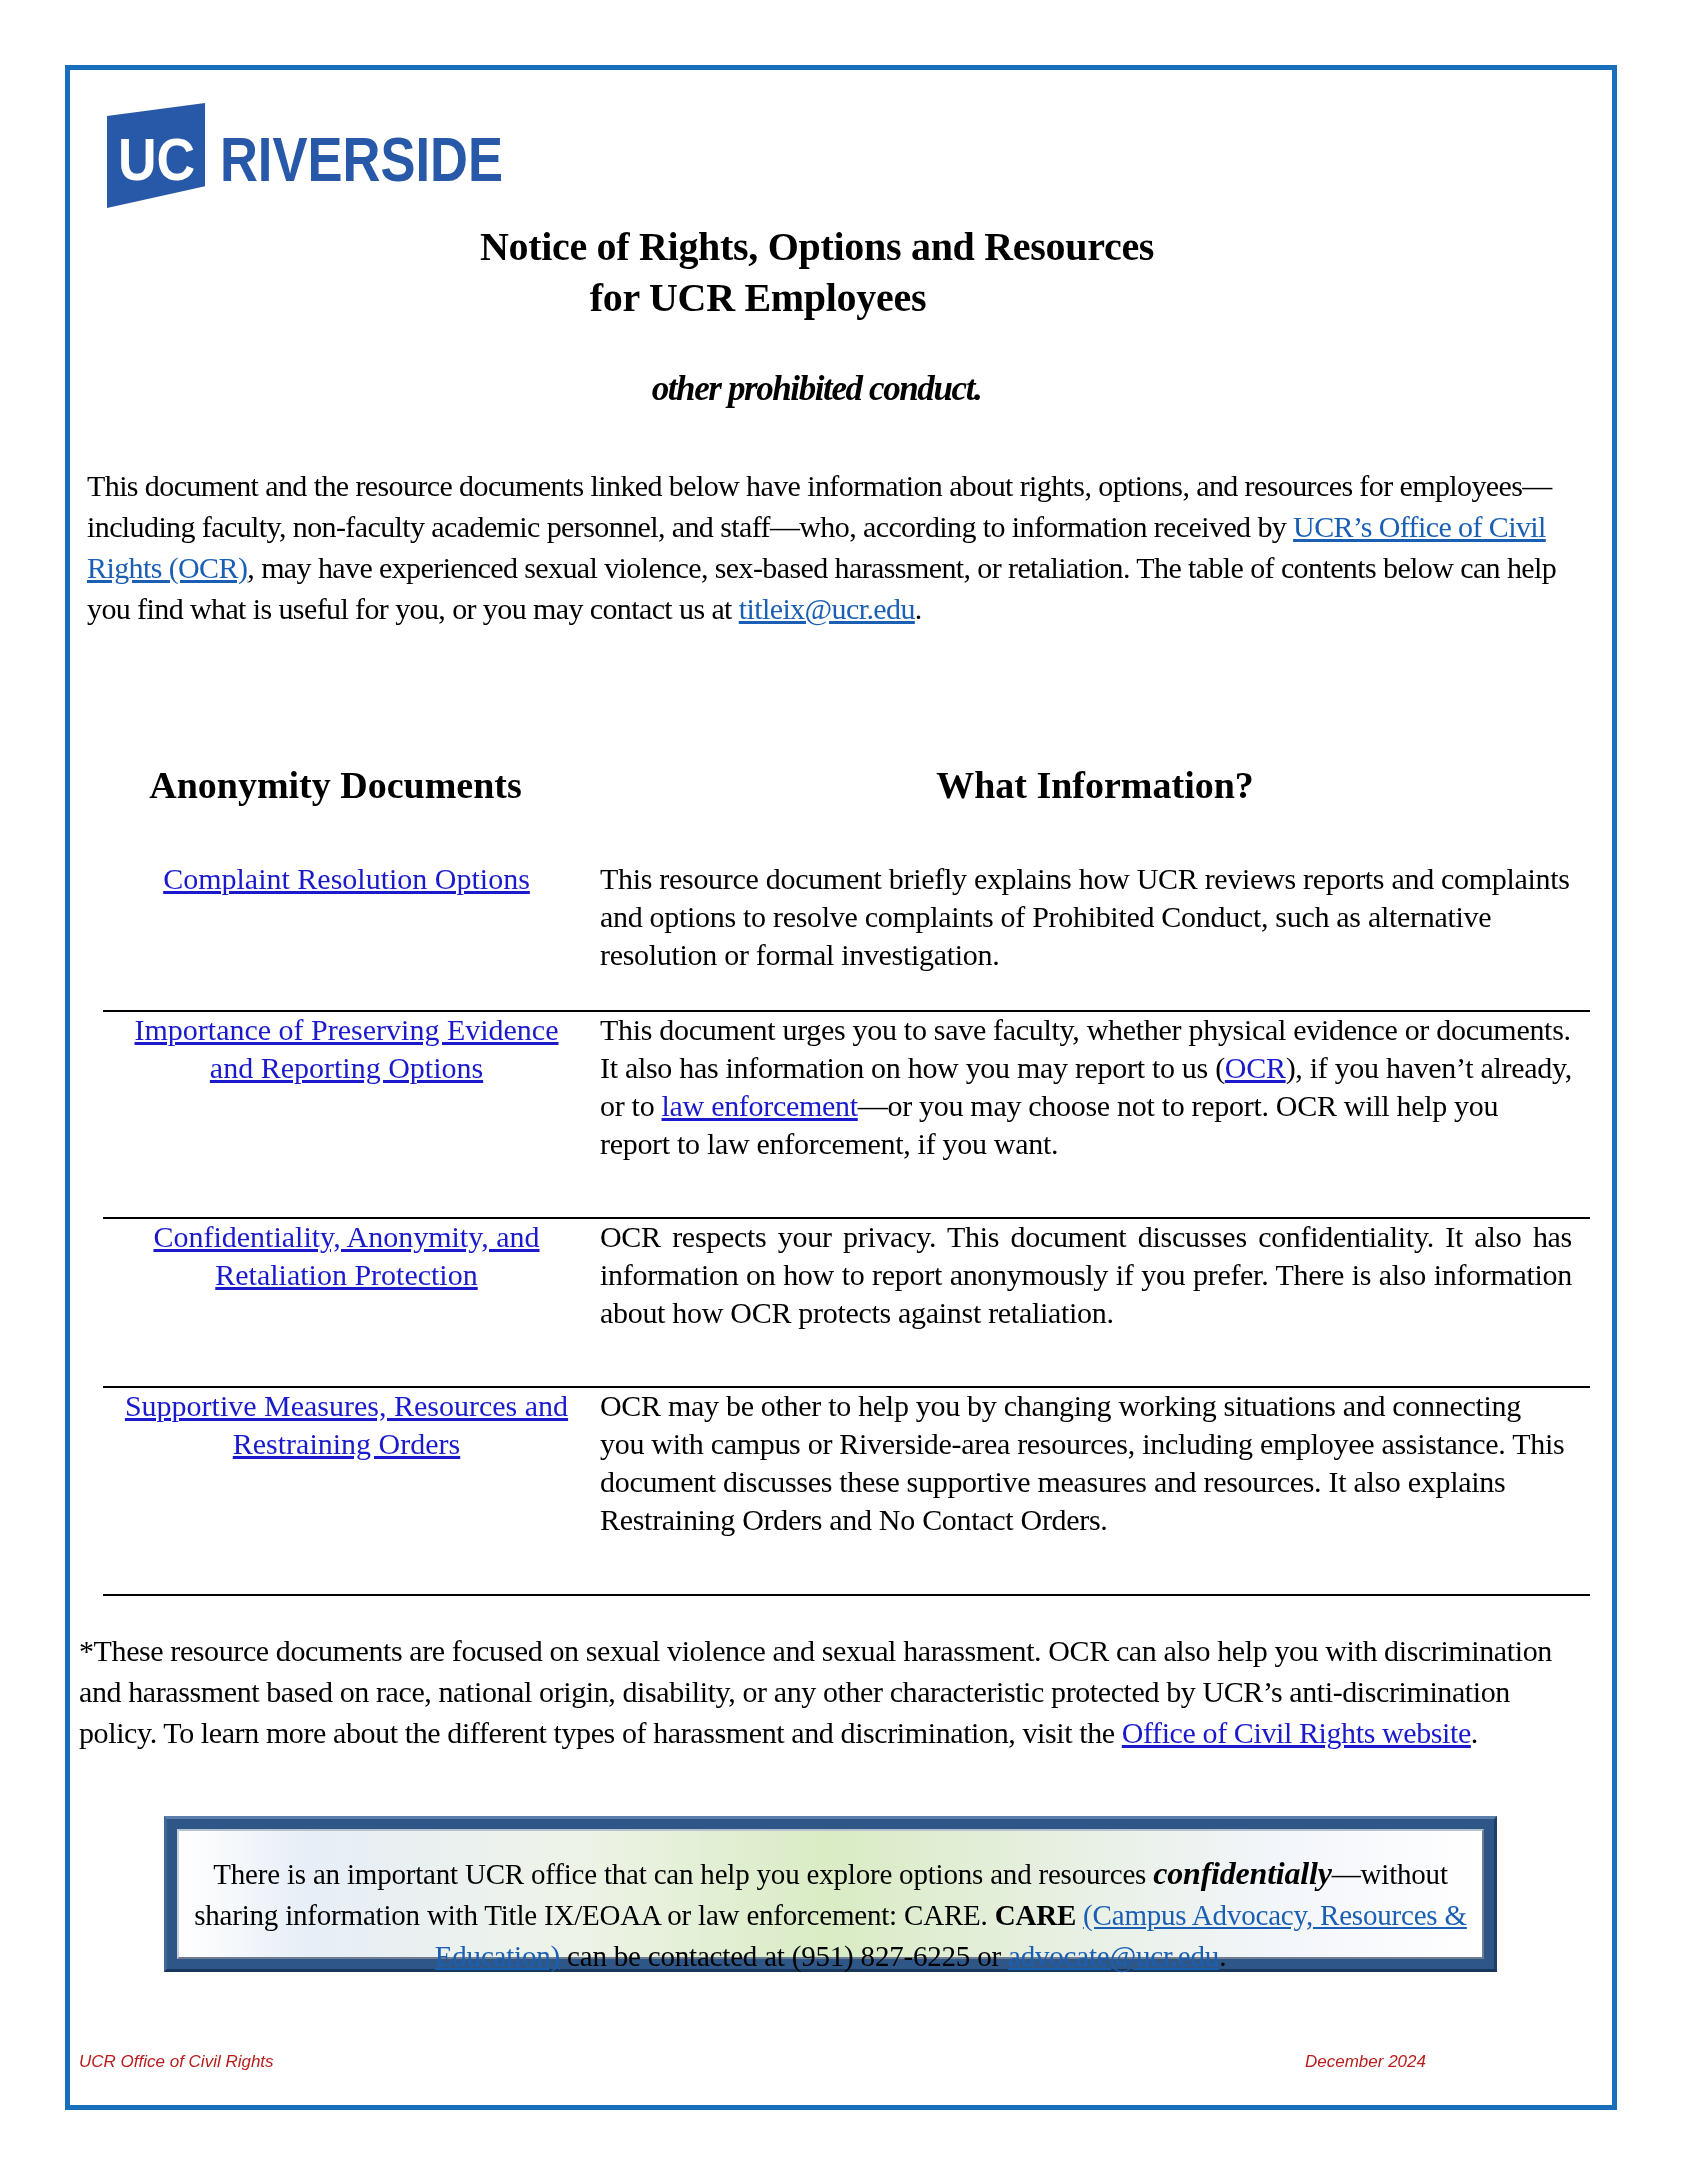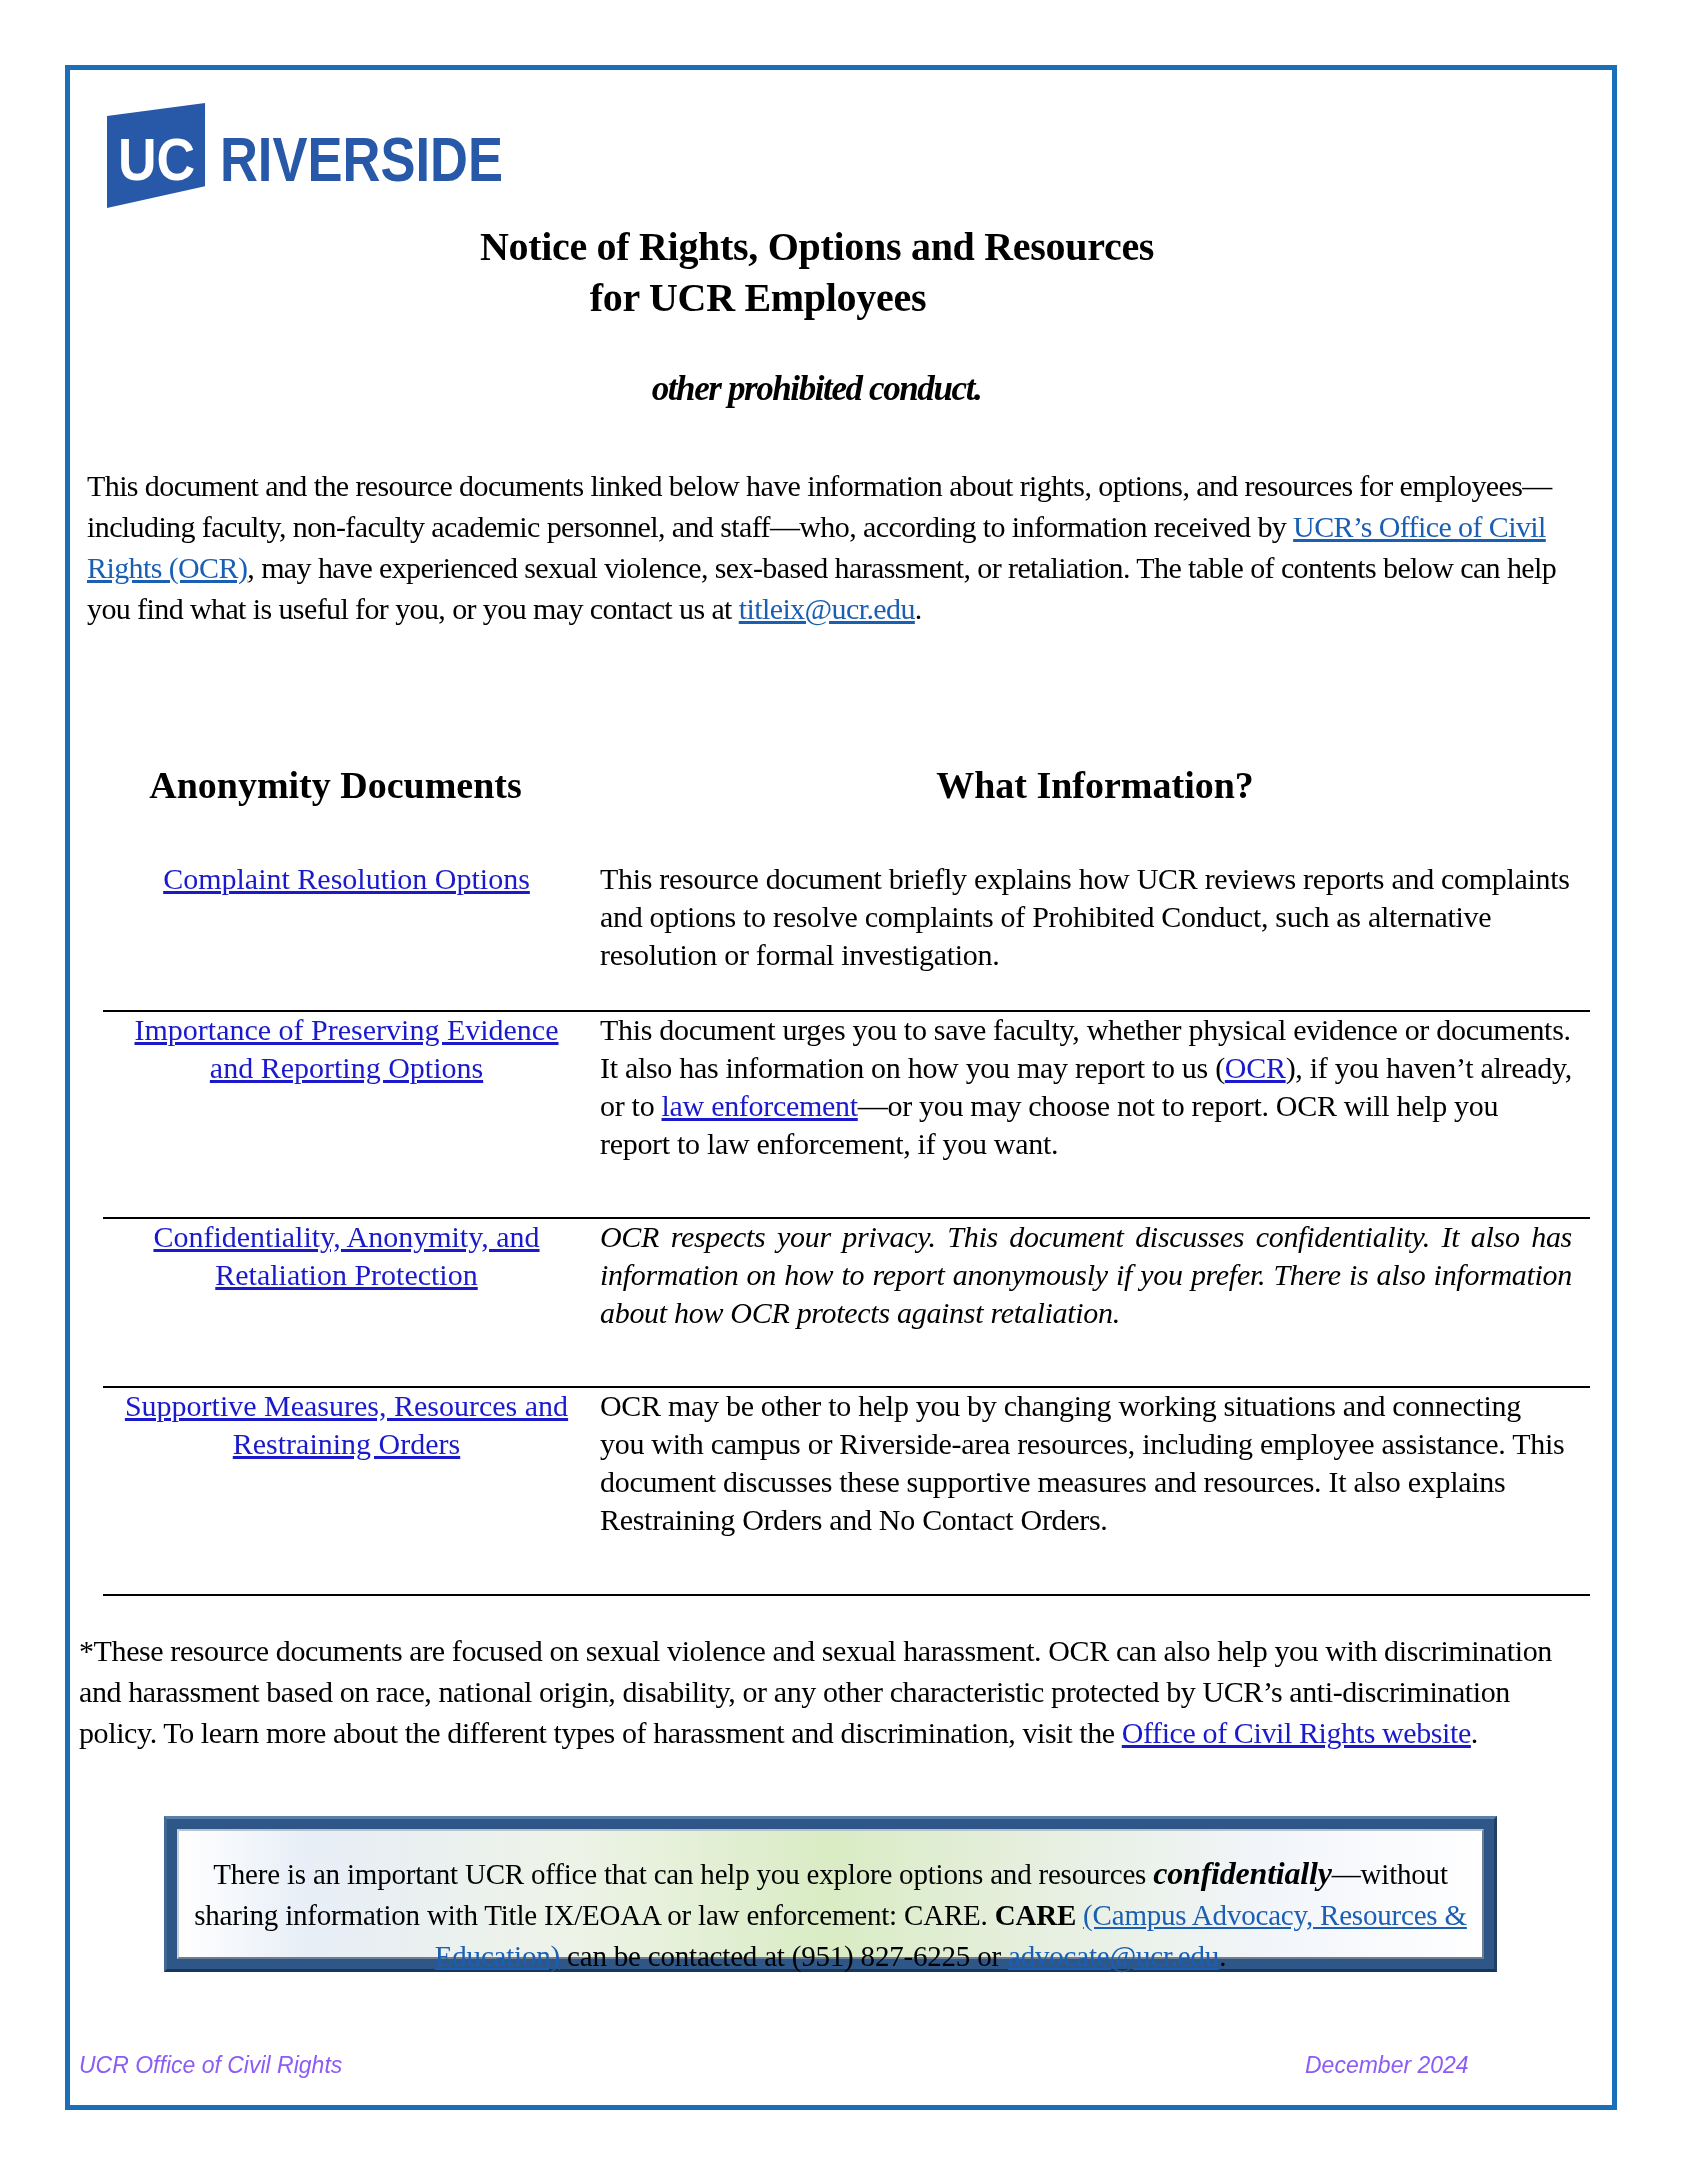--- a/index.html
+++ b/index.html
@@ -42,21 +42,21 @@
   .care-outer { position:absolute; left:164px; top:1816px; width:1333px; height:156px; box-sizing:border-box;
     background:#2e5787; border-top:3px solid #5a7fa8; border-left:3px solid #3f6896; border-right:3px solid #1f3f66; border-bottom:3px solid #18355a; }
   .care-inner { position:absolute; left:10px; top:10px; right:10px; bottom:10px;
     background:linear-gradient(90deg, #ffffff 0%, #e7eef7 10%, #eef3e8 30%, #d9ecc4 50%, #e6efdf 66%, #f2f5fa 84%, #ffffff 100%);
     border-top:2px solid #b9c3cf; border-left:2px solid #c8d1db; border-right:2px solid #6e7d8f; border-bottom:2px solid #6e7d8f; }
   .care { position:absolute; left:14px; right:14px; top:22px; text-align:center; font-size:29px; line-height:41px; letter-spacing:-0.2px; }
   .care .emph { font-style:italic; font-weight:bold; font-size:32px; }
   .care b { font-weight:bold; }
 
   
-  .footer { position:absolute; top:2052px; font-family:"Liberation Sans", "DejaVu Sans", sans-serif; font-style:italic; font-size:23px; color:#8b5cf6; }
+  .footer { position:absolute; top:2052px; font-family:"Liberation Sans", "DejaVu Sans", sans-serif; font-style:italic; font-size:17px; color:#b91c1c; }
   .footer-left { left:79px; }
   .footer-right { left:1305px; }
 </style>
 </head>
 <body>
 
 <div class="page-border"></div>
 
 <div class="logo">
   <svg width="406" height="111" viewBox="0 0 410 112">
@@ -88,21 +88,21 @@
 <div class="cell-left" style="top:1011px; left:119px; width:455px;">
   <a>Importance of Preserving Evidence and Reporting Options</a>
 </div>
 <div class="cell-right" style="top:1011px;"><span>This document urges you to save faculty, whether physical evidence or documents.  It also has information on how you may report to us (</span><a>OCR</a><span>), if you haven’t already, or to </span><a>law enforcement</a><span>—or you may choose not to report.  OCR will help you report to law enforcement, if you want.</span></div>
 
 <div class="rule" style="top:1217px;"></div>
 
 <div class="cell-left" style="top:1218px;">
   <a>Confidentiality, Anonymity, and Retaliation Protection</a>
 </div>
-<div class="cell-right justify" style="top:1218px;font-style:italic;">OCR respects your privacy. This document discusses confidentiality.  It also has information on how to report anonymously if you prefer.  There is also information about how OCR protects against retaliation.</div>
+<div class="cell-right justify" style="top:1218px;">OCR respects your privacy. This document discusses confidentiality.  It also has information on how to report anonymously if you prefer.  There is also information about how OCR protects against retaliation.</div>
 
 <div class="rule" style="top:1386px;"></div>
 
 <div class="cell-left" style="top:1387px; left:119px; width:455px;">
   <a>Supportive Measures, Resources and Restraining Orders</a>
 </div>
 <div class="cell-right" style="top:1387px;">OCR may be other to help you by changing working situations and connecting you with campus or Riverside-area resources, including employee assistance.  This document discusses these supportive measures and resources.  It also explains Restraining Orders and No Contact Orders.</div>
 
 <div class="rule" style="top:1594px;"></div>
 

